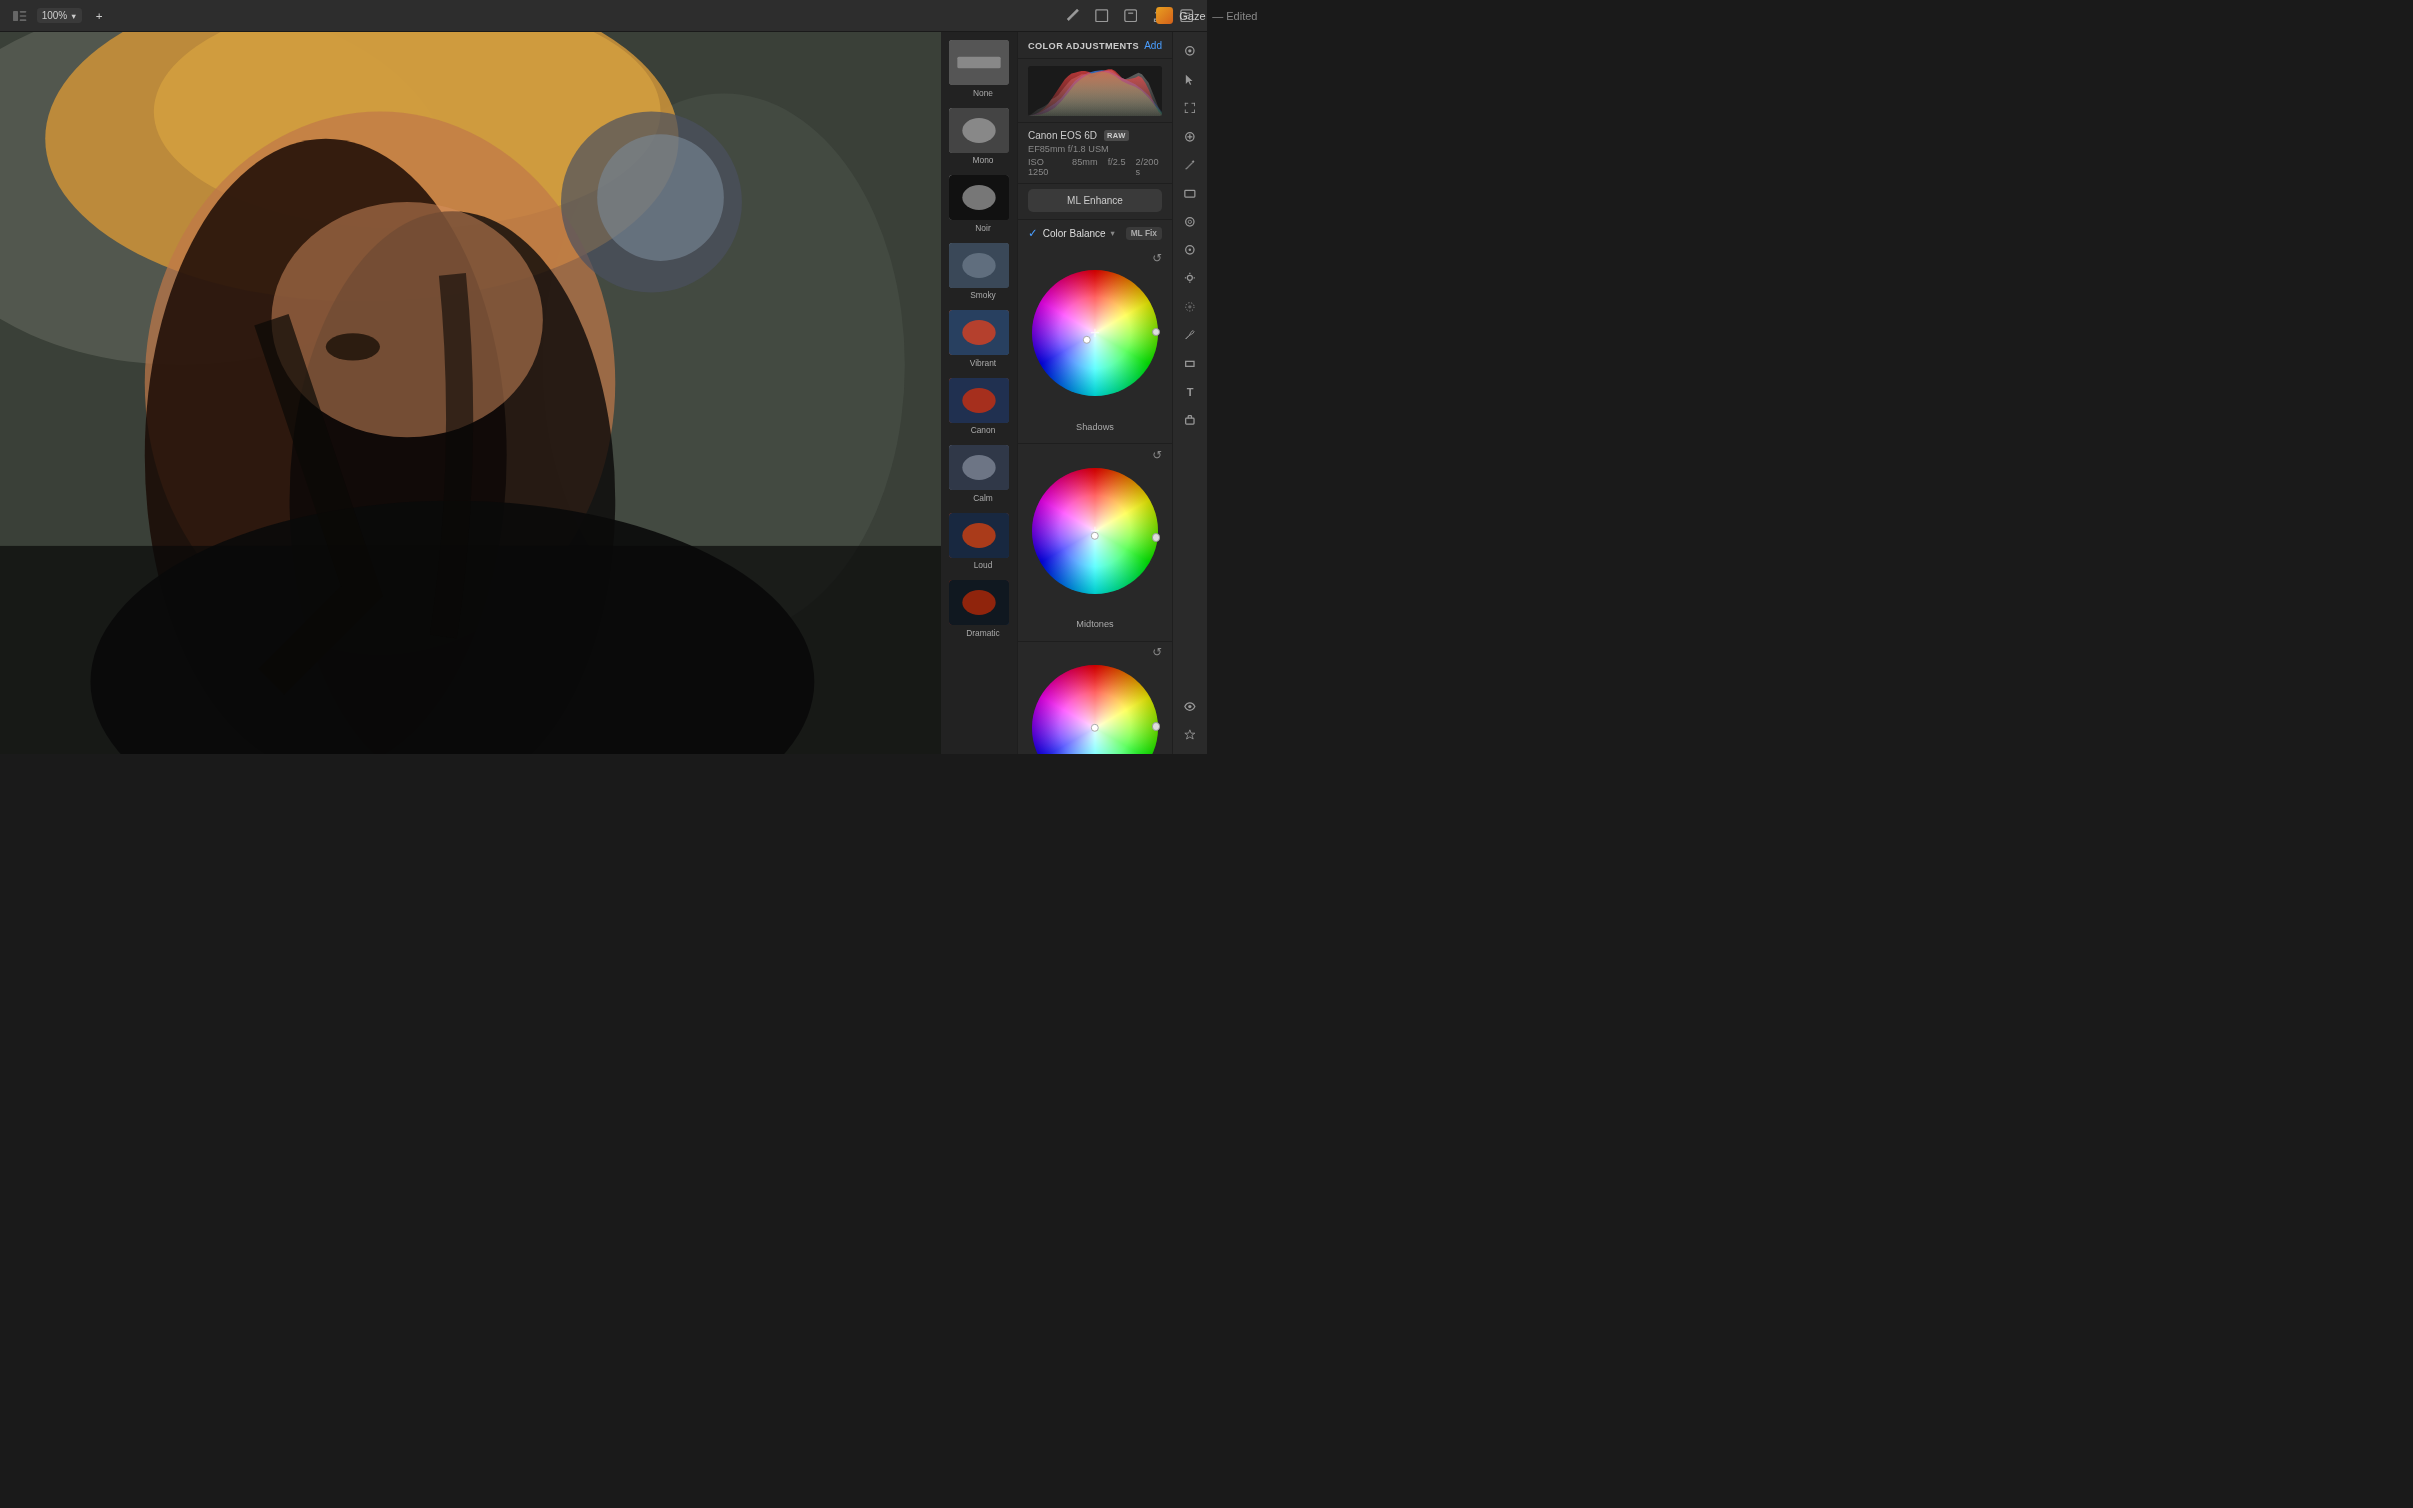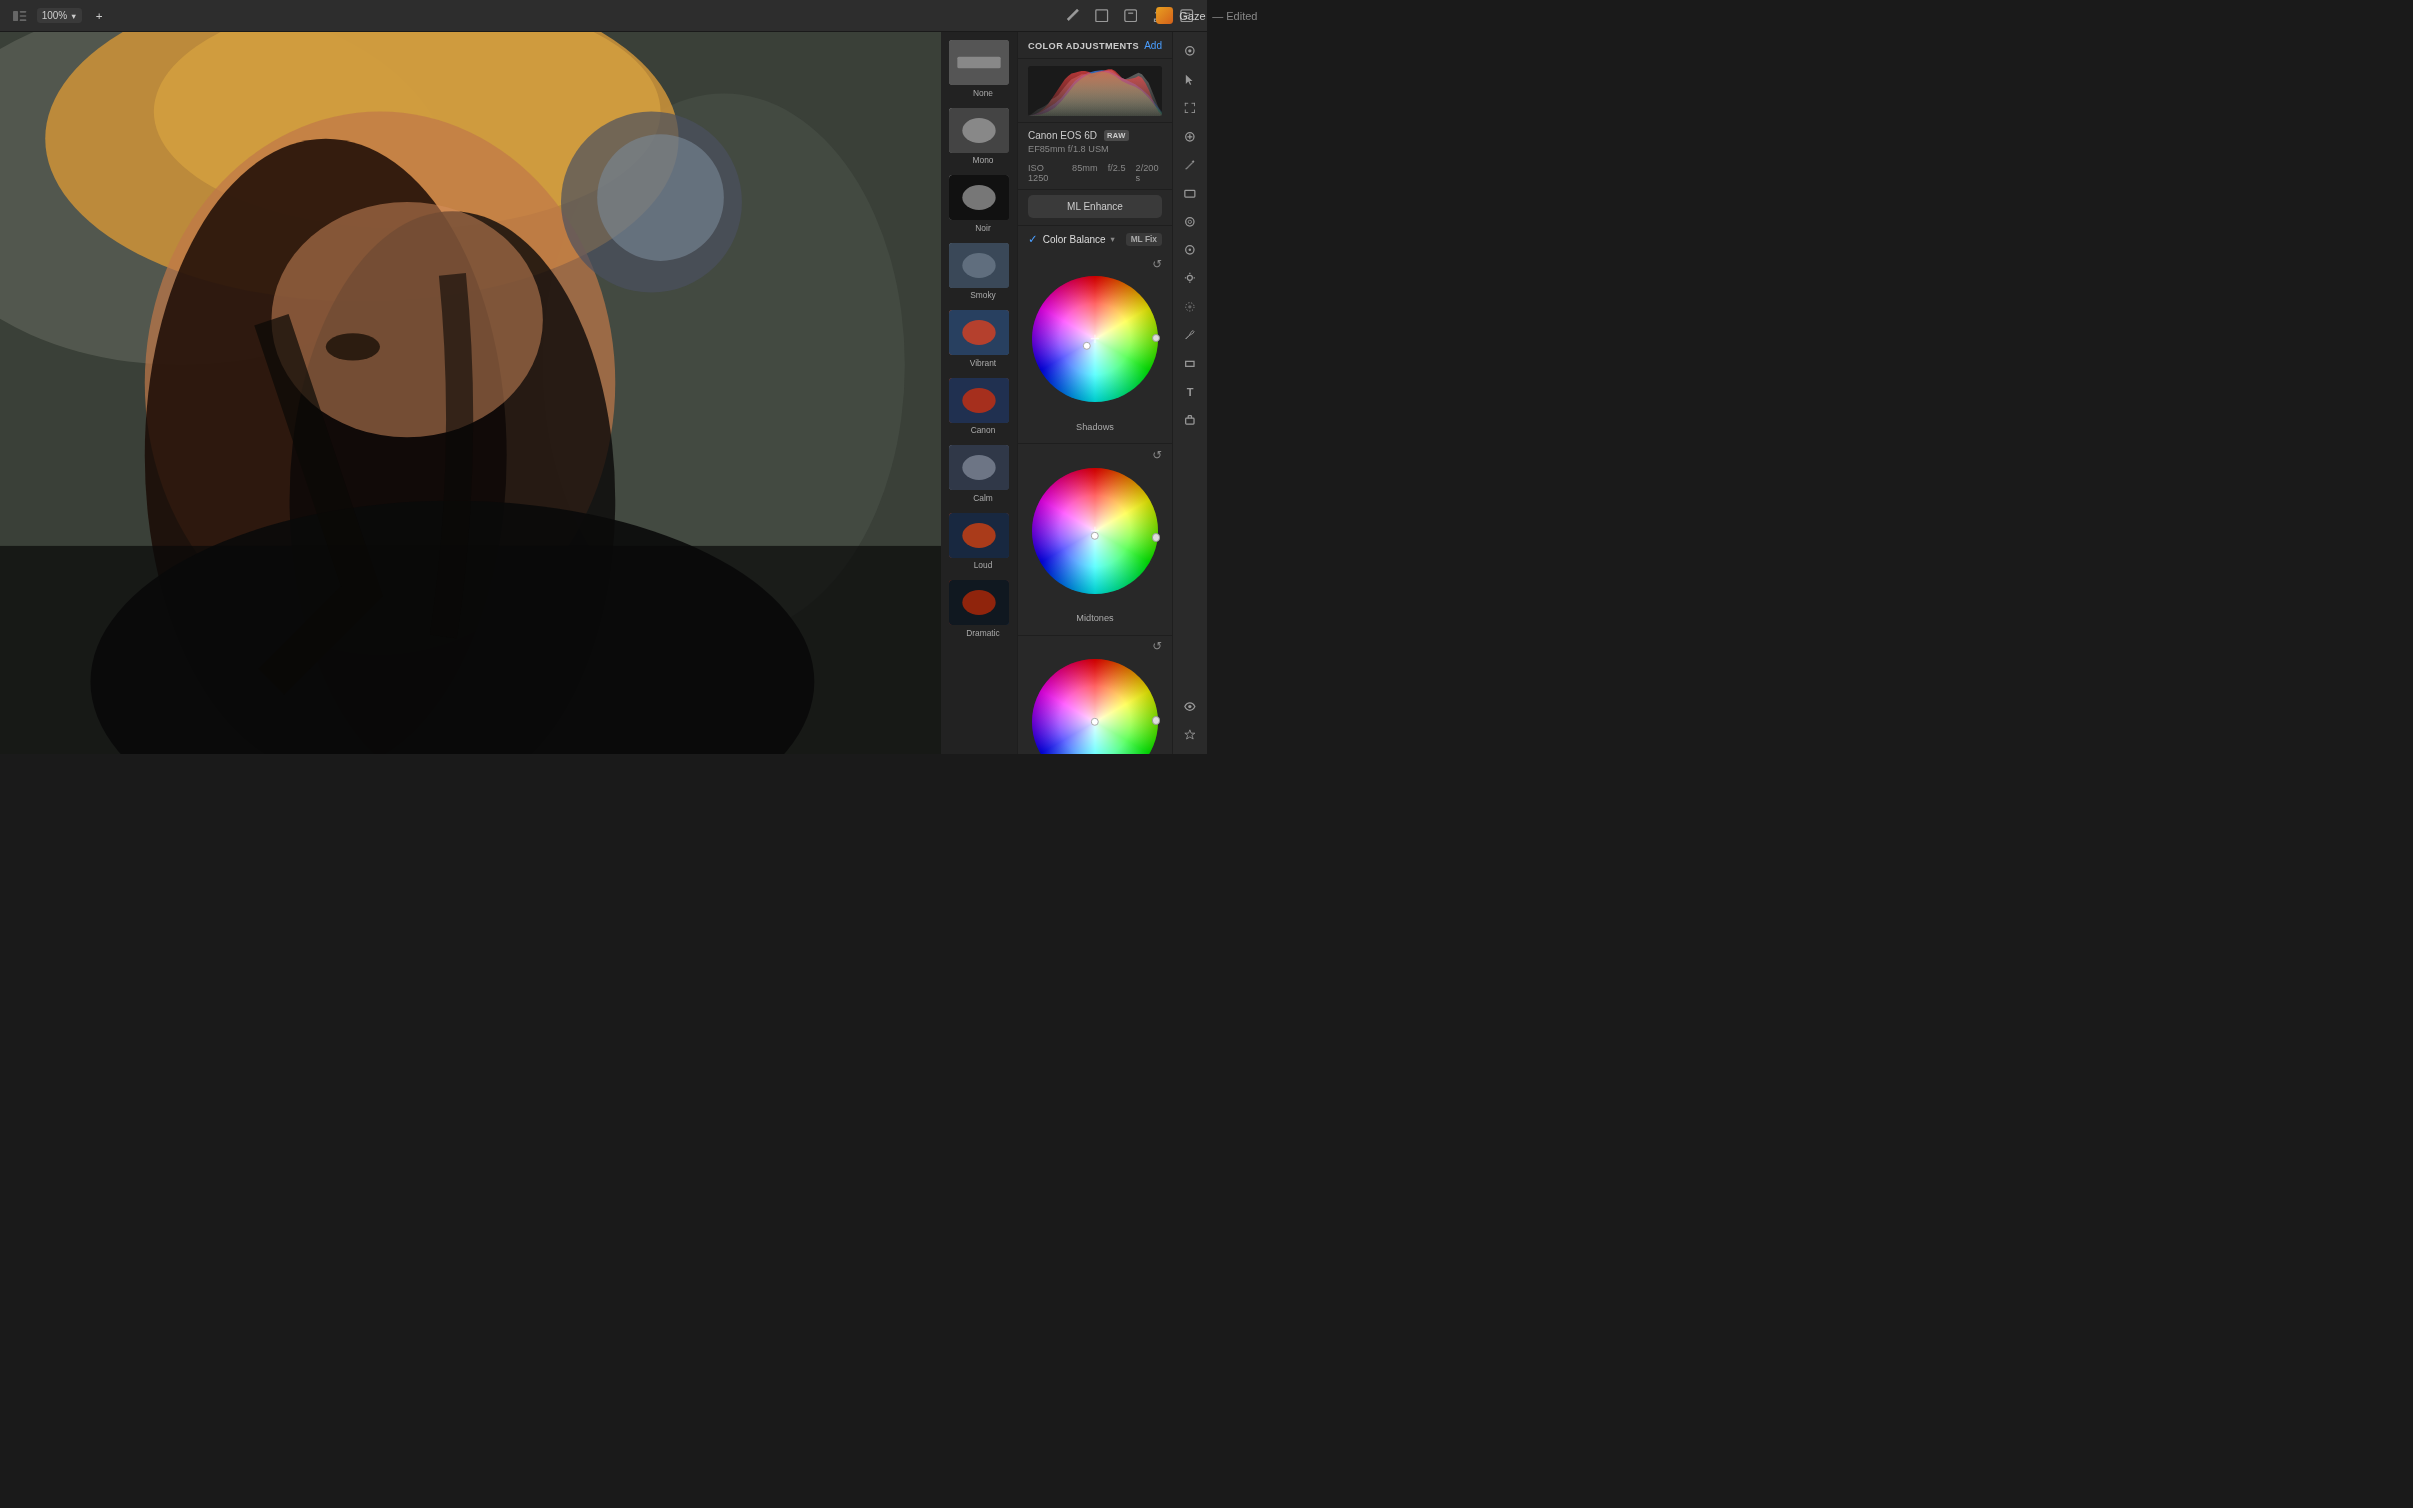--- a/index.html
+++ b/index.html
@@ -266,21 +266,21 @@
       border-radius: 2.5px;
       padding: 0.8px 3.4px;
       font-size: 7.5px;
       font-weight: 700;
       color: #ccc;
       letter-spacing: 0.4px;
     }
     .lens-name {
       font-size: 9.2px;
       color: #888;
-      margin-bottom: 9px;
+      margin-bottom: 3px;
     }
     .exif-row {
       display: flex;
       gap: 10px;
     }
     .exif-item {
       font-size: 9.2px;
       color: #888;
     }
 
@@ -401,21 +401,21 @@
       width: 8.4px;
       height: 8.4px;
       border-radius: 50%;
       background: #ddd;
       border: 0.8px solid #999;
       cursor: pointer;
     }
     .wheel-label {
       font-size: 9.2px;
       color: #aaa;
-      margin-top: 12px;
+      margin-top: 18px;
     }
 
     
     .histogram-svg {
       width: 100%;
       height: 50px;
     }
 
     
     .cw-section {

